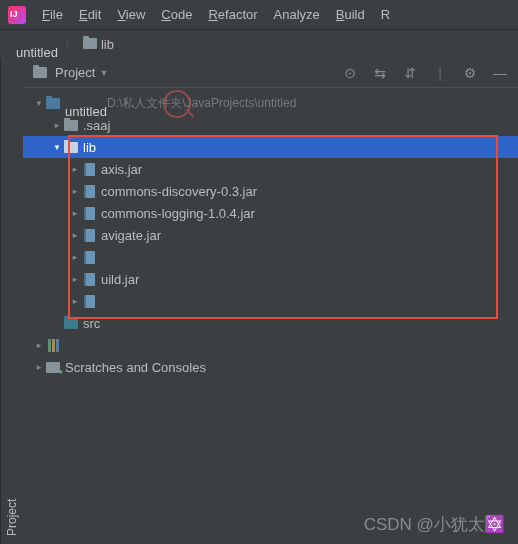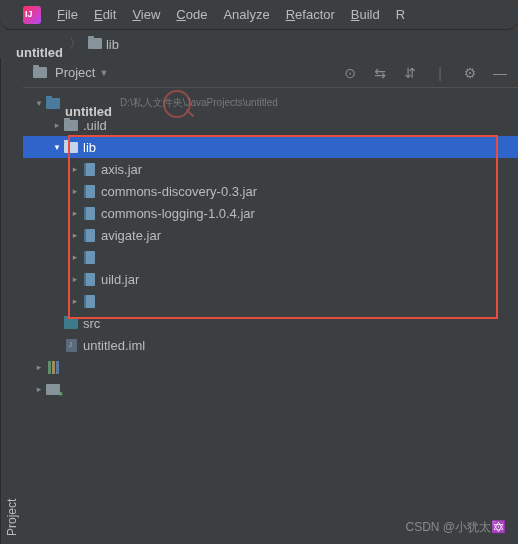--- a/index.html
+++ b/index.html
@@ -1,17 +1,17 @@
 <!DOCTYPE html>
 <html><head>
 <meta charset="utf-8">
 <style>
 * { margin: 0; padding: 0; box-sizing: border-box; font-family: -apple-system, "Segoe UI", sans-serif; }
 body { background: #3c3f41; color: #bbbbbb; font-size: 13px; width: 518px; height: 544px; overflow: hidden; position: relative; }
-.menubar { display: flex; align-items: center; height: 30px; padding: 0 19px; background: #3c3f41; border-bottom: 1px solid #2b2b2b; border-radius: 11px; }
+.menubar { display: flex; align-items: center; height: 30px; padding: 0 4px; background: #3c3f41; border-bottom: 1px solid #2b2b2b; }
 .logo { width: 18px; height: 18px; background: linear-gradient(135deg, #fe315d, #b74af7); border-radius: 3px; margin: 0 8px 0 4px; position: relative; }
 .logo::after { content: "IJ"; font-size: 9px; color: white; font-weight: bold; position: absolute; left: 2px; top: 3px; }
 .menu-item { padding: 4px 8px; cursor: pointer; color: #bbbbbb; }
 .menu-item .mn { text-decoration: underline; }
 .breadcrumb { display: flex; align-items: center; height: 28px; padding: 0 16px; background: #3c3f41; gap: 6px; }
 .bc-item { color: #bbbbbb; }
 .folder-icon { display: inline-block; width: 14px; height: 11px; background: #87939a; border-radius: 1px; position: relative; margin-right: 4px; }
 .folder-icon::before { content: ""; position: absolute; top: -2px; left: 0; width: 6px; height: 2px; background: #87939a; border-radius: 1px 1px 0 0; }
 .content { display: flex; height: calc(100% - 58px); }
 .sidebar-label { writing-mode: vertical-rl; transform: rotate(180deg); padding: 8px 4px; background: #3c3f41; color: #bbbbbb; font-size: 12px; border-right: 1px solid #2b2b2b; cursor: pointer; }
@@ -38,38 +38,38 @@
 .ficon-src { width: 14px; height: 11px; background: #3d7a8a; border-radius: 1px; position: relative; }
 .ficon-src::before { content: ""; position: absolute; top: -2px; left: 0; width: 6px; height: 2px; background: #3d7a8a; }
 .ficon-iml { width: 11px; height: 13px; background: #5a6a7a; border-radius: 1px; position: relative; }
 .ficon-iml::after { content: "J"; font-size: 7px; color: #aaa; position: absolute; left: 3px; top: 2px; }
 .ficon-lib { display: flex; gap: 1px; }
 .ficon-lib span { width: 3px; height: 13px; background: #608f6e; }
 .ficon-lib span:nth-child(2) { background: #a48c5a; }
 .ficon-lib span:nth-child(3) { background: #5a7aa4; }
 .ficon-scratch { width: 14px; height: 11px; background: #87939a; border-radius: 1px; position: relative; }
 .ficon-scratch::after { content: "●"; color: #52a668; font-size: 8px; position: absolute; right: -3px; bottom: -3px; }
-.path-text { color: #787878; margin-left: 8px; font-size: 10px; }
+.path-text { color: #787878; font-size: 12px; }
 .search-overlay { position: absolute; left: 140px; top: 2px; width: 28px; height: 28px; border: 2px solid #c75450; border-radius: 50%; opacity: 0.6; }
 .search-overlay::after { content: ""; position: absolute; width: 10px; height: 2px; background: #c75450; transform: rotate(45deg); right: -6px; bottom: 2px; }
 .highlight-box { position: absolute; left: 45px; top: 47px; width: 430px; height: 184px; border: 2px solid #e74c3c; pointer-events: none; }
-.watermark { position: absolute; right: 12px; bottom: 8px; color: #8a8a8a; font-size: 12px; }
-.bold { font-weight: 700; color: #cccccc; margin-top: 17px; }
+.watermark { position: absolute; right: 12px; bottom: 8px; color: #8a8a8a; font-size: 17px; }
+.bold { font-weight: 400; color: #cccccc; margin-top: 17px; }
 </style>
 </head>
 <body>
 
 <div class="menubar">
   <div class="logo"></div>
   <div class="menu-item"><span class="mn">F</span><span>ile</span></div>
   <div class="menu-item"><span class="mn">E</span>dit</div>
   <div class="menu-item"><span class="mn">V</span>iew</div>
   <div class="menu-item"><span class="mn">C</span>ode</div>
+  <div class="menu-item"><span class="mn">R</span>efactor</div>
   <div class="menu-item">Analyze</div>
-  <div class="menu-item"><span class="mn">R</span>efactor</div>
   <div class="menu-item"><span class="mn">B</span>uild</div>
   <div class="menu-item">R</div>
 </div>
 
 <div class="breadcrumb">
   <span class="bc-item bold">untitled</span>
   <span style="color:#666">〉</span>
   <span class="bc-item"><span class="folder-icon"></span><span>lib</span></span>
 </div>
 
@@ -104,21 +104,21 @@
         <span class="bold">untitled</span>
         <span class="path-text">D:\私人文件夹\JavaProjects\untitled</span>
       </div>
 
       <div class="tree-row">
         <span class="indent" style="width:18px"></span>
         <span class="arrow">▸</span>
         <span class="ticon-type">
             <span class="ficon-folder"></span>
           </span>
-        <span>.uild</span>
+        <span>.saaj</span>
       </div>
 
       <div class="tree-row selected">
         <span class="indent" style="width:18px"></span>
         <span class="arrow">▾</span>
         <span class="ticon-type">
             <span class="ficon-folder sel"></span>
           </span>
         <span>lib</span>
       </div>
@@ -182,45 +182,38 @@
 
       <div class="tree-row">
         <span class="indent" style="width:18px"></span>
         <span class="arrow"></span>
         <span class="ticon-type">
             <span class="ficon-src"></span>
           </span>
         <span>src</span>
       </div>
 
-      <div class="tree-row">
-        <span class="indent" style="width:18px"></span>
-        <span class="arrow"></span>
-        <span class="ticon-type">
-            <span class="ficon-iml"></span>
-          </span>
-        <span>untitled.iml</span>
-      </div>
 
       <div class="tree-row">
         <span class="arrow">▸</span>
         <span class="ticon-type">
             <span class="ficon-lib">
               <span></span>
               <span></span>
               <span></span>
             </span>
           </span>
       </div>
 
       <div class="tree-row">
         <span class="arrow">▸</span>
         <span class="ticon-type">
             <span class="ficon-scratch"></span>
           </span>
+        <span>Scratches and Consoles</span>
       </div>
 
       <div class="highlight-box"></div>
     </div>
   </div>
 </div>
 
 <div class="watermark">CSDN @小犹太🔯</div>
 
 </body></html>

